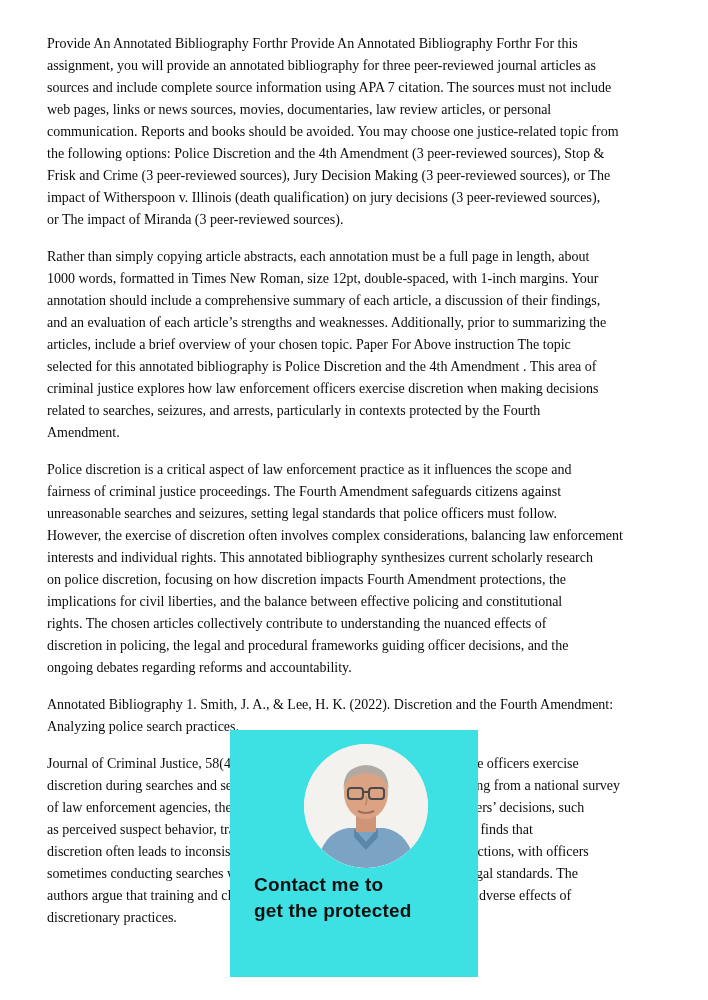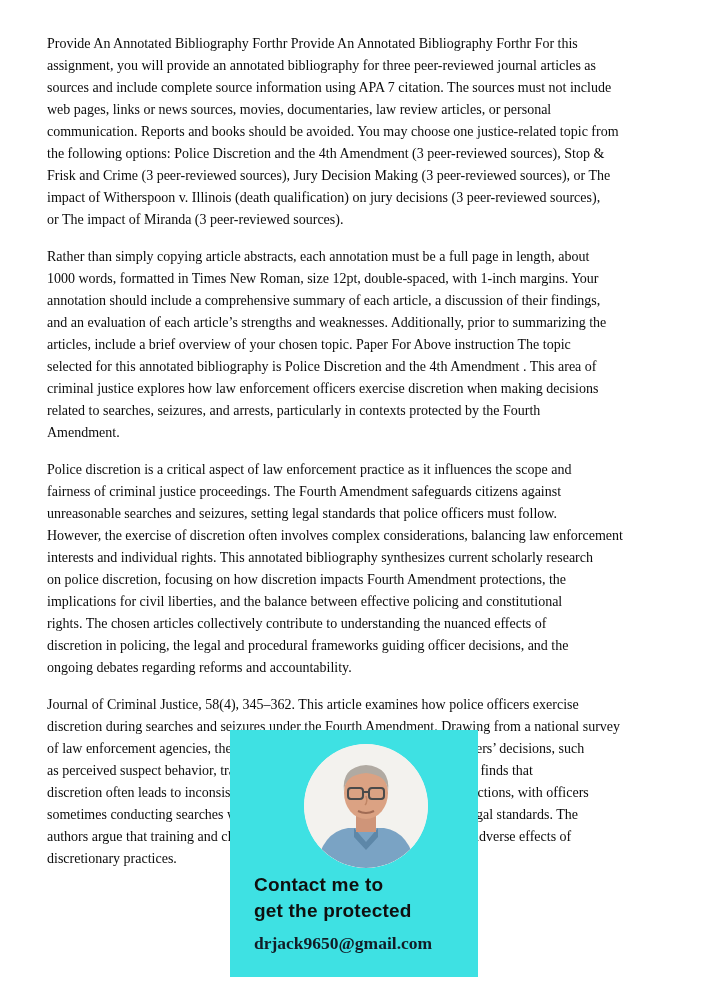--- a/index.html
+++ b/index.html
@@ -84,20 +84,22 @@
   <p>Police discretion is a critical aspect of law enforcement practice as it influences the scope and
 fairness of criminal justice proceedings. The Fourth Amendment safeguards citizens against
 unreasonable searches and seizures, setting legal standards that police officers must follow.
 However, the exercise of discretion often involves complex considerations, balancing law enforcement
 interests and individual rights. This annotated bibliography synthesizes current scholarly research
 on police discretion, focusing on how discretion impacts Fourth Amendment protections, the
 implications for civil liberties, and the balance between effective policing and constitutional
 rights. The chosen articles collectively contribute to understanding the nuanced effects of
 discretion in policing, the legal and procedural frameworks guiding officer decisions, and the
 ongoing debates regarding reforms and accountability.</p>
+  <p>Annotated Bibliography 1. Smith, J. A., &amp; Lee, H. K. (2022). Discretion and the Fourth Amendment:
+Analyzing police search practices.</p>
   <p>Journal of Criminal Justice, 58(4), 345–362. This article examines how police officers exercise
 discretion during searches and seizures under the Fourth Amendment. Drawing from a national survey
 of law enforcement agencies, the study identifies key factors that shape officers’ decisions, such
 as perceived suspect behavior, training, and departmental policies. The study finds that
 discretion often leads to inconsistent application of Fourth Amendment protections, with officers
 sometimes conducting searches without sufficient justification under clear legal standards. The
 authors argue that training and clearer policies are necessary to mitigate the adverse effects of
 discretionary practices.</p>
 </div>
 
@@ -119,14 +121,13 @@
         <rect x="44" y="44" width="15" height="11" rx="3" fill="none" stroke="#4a4a4a" stroke-width="2"></rect>
         <rect x="65" y="44" width="15" height="11" rx="3" fill="none" stroke="#4a4a4a" stroke-width="2"></rect>
         <line x1="59" y1="48" x2="65" y2="48" stroke="#4a4a4a" stroke-width="2"></line>
         <path d="M62 52 Q64 58 61 61" fill="none" stroke="#c08565" stroke-width="1.5"></path>
         <path d="M54 67 Q62 71 70 67" fill="none" stroke="#a06b54" stroke-width="2"></path>
       </g>
     </svg>
   </div>
   <div class="promo-line">Contact me to</div>
   <div class="promo-line">get the protected</div>
-  <div class="promo-email">drjack9650@gmail.com</div>
 </div>
 
 </body></html>

